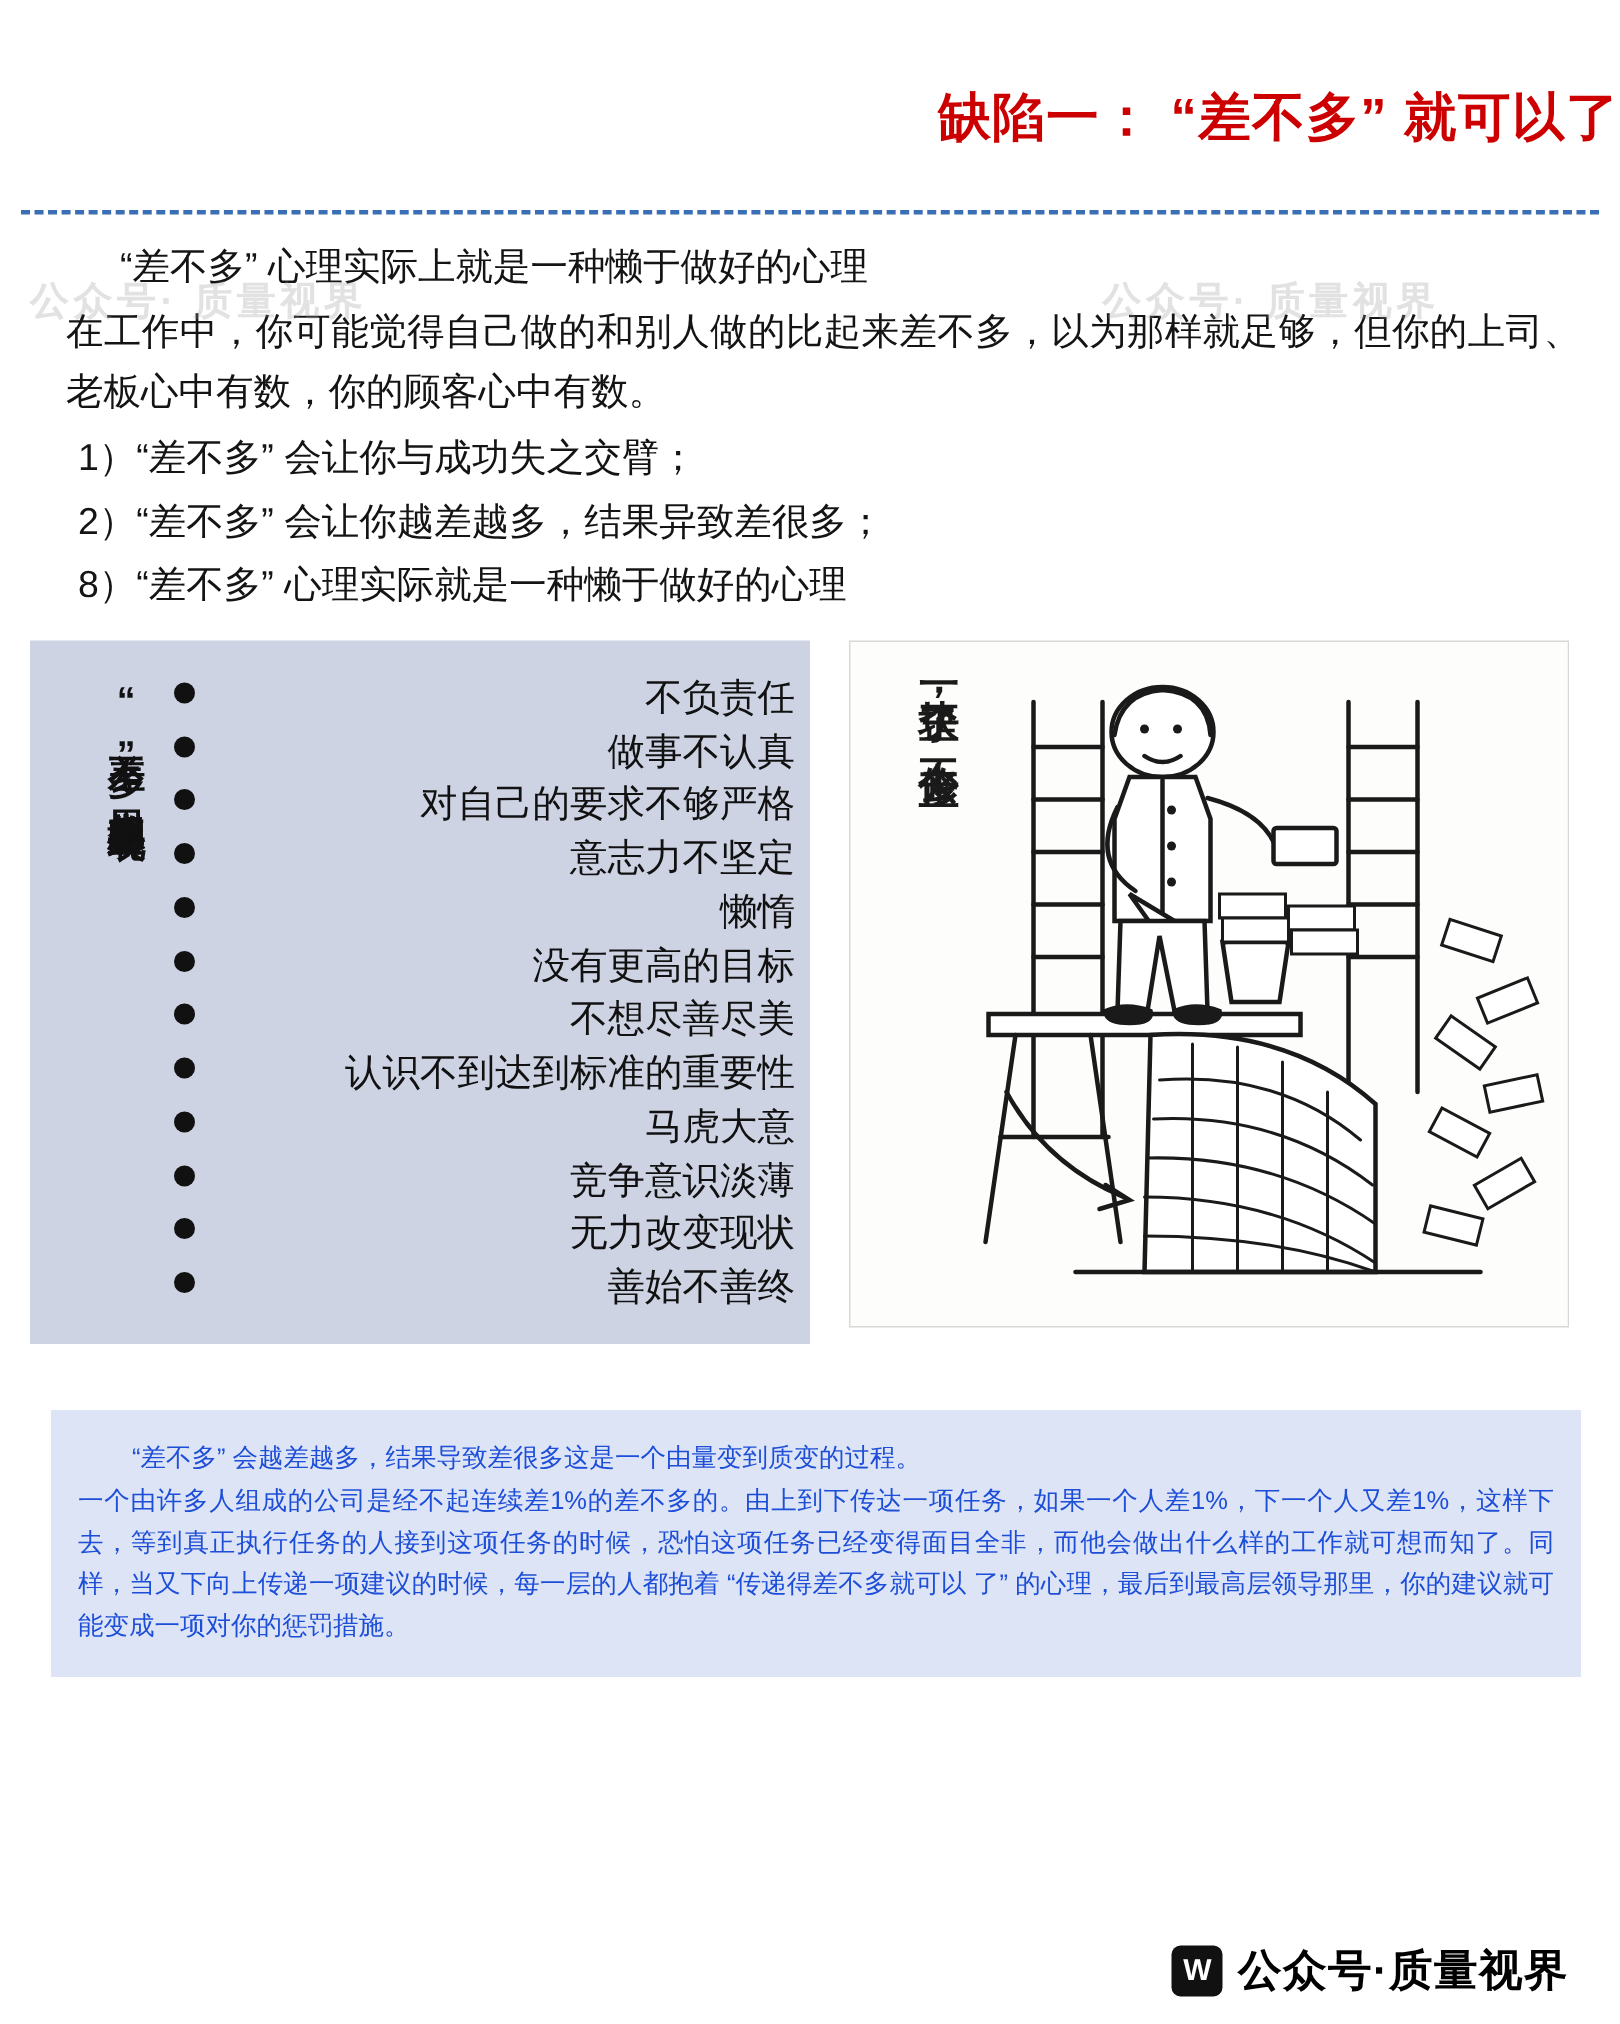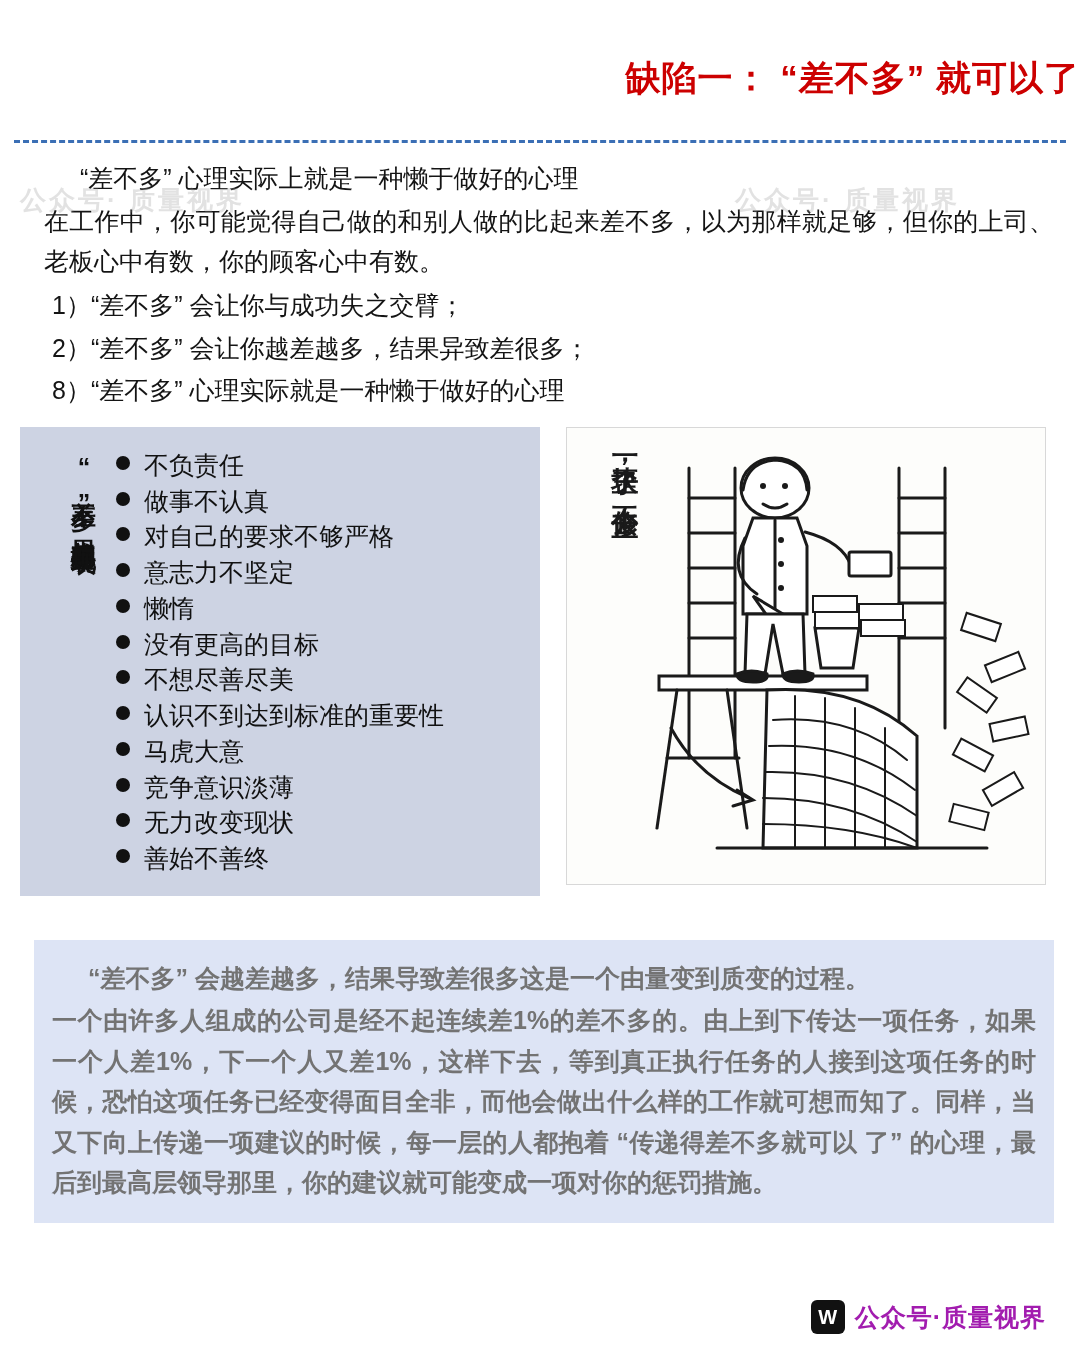--- a/index.html
+++ b/index.html
@@ -95,20 +95,21 @@
     padding-left: 18px;
     padding-top: 4px;
   }
   .bullets .b {
     display: flex;
     align-items: baseline;
     font-size: 25px;
     line-height: 1.35;
     color: #111;
     margin-bottom: 2px;
+    justify-content: space-between;
   }
   .bullets .dot {
     width: 14px; height: 14px;
     background: #111;
     border-radius: 50%;
     display: inline-block;
     margin-right: 14px;
     flex: none;
     position: relative;
     top: -4px;
@@ -139,26 +140,25 @@
     font-family: "DejaVu Serif", serif;
   }
 
   
   .blue-box {
     margin: 44px 26px 0 34px;
     background: #dde4f5;
     padding: 18px 18px 20px 18px;
   }
   .blue-box p {
-    font-size: 25px;
+    font-size: 17px;
     line-height: 1.62;
-    color: #737373;
+    color: #1d4ed8;
     margin: 0;
     text-align: justify;
-    font-weight: bold;
   }
   .blue-box p.first { text-indent: 36px; margin-bottom: 2px; }
 
   
   .wm {
     position: absolute;
     color: rgba(150,150,150,0.28);
     font-size: 26px;
     letter-spacing: 3px;
     pointer-events: none;
@@ -183,23 +183,23 @@
     border-radius: 6px;
     background: #111;
     color: #fff;
     display: flex;
     align-items: center;
     justify-content: center;
     font-size: 20px;
     font-weight: bold;
   }
   .badge-text {
-    font-size: 25px;
-    font-weight: bold;
-    color: #a21caf;
+    font-size: 29px;
+    font-weight: bold;
+    color: #000000;
     letter-spacing: 1px;
   }
 </style>
 </head>
 <body>
 
 <div class="page">
 
   <div class="wm wm1">公众号· 质量视界</div>
   <div class="wm wm2">公众号· 质量视界</div>

